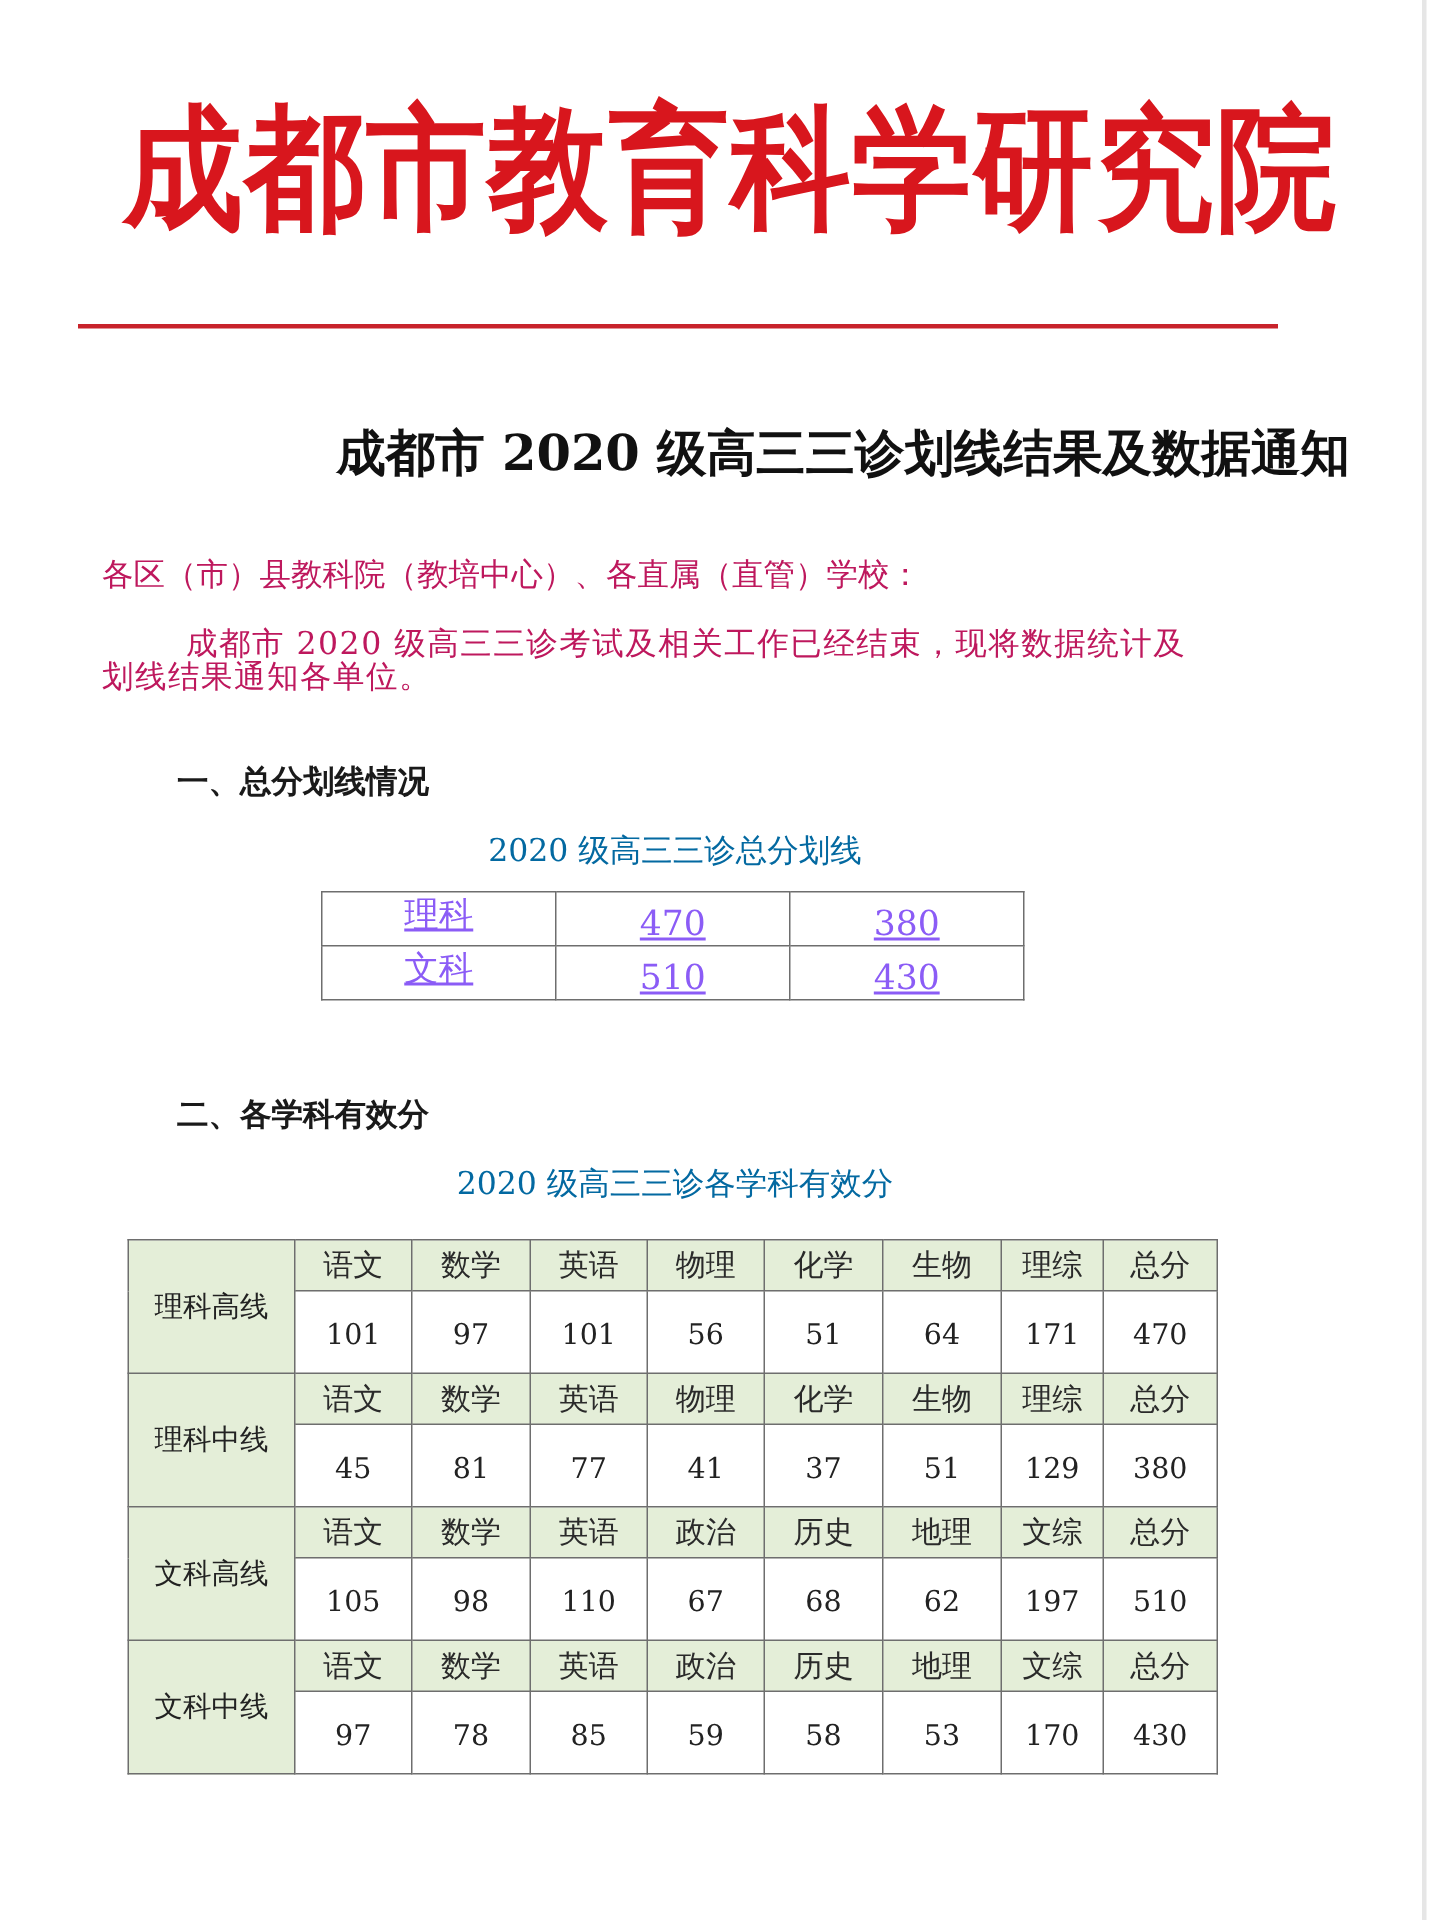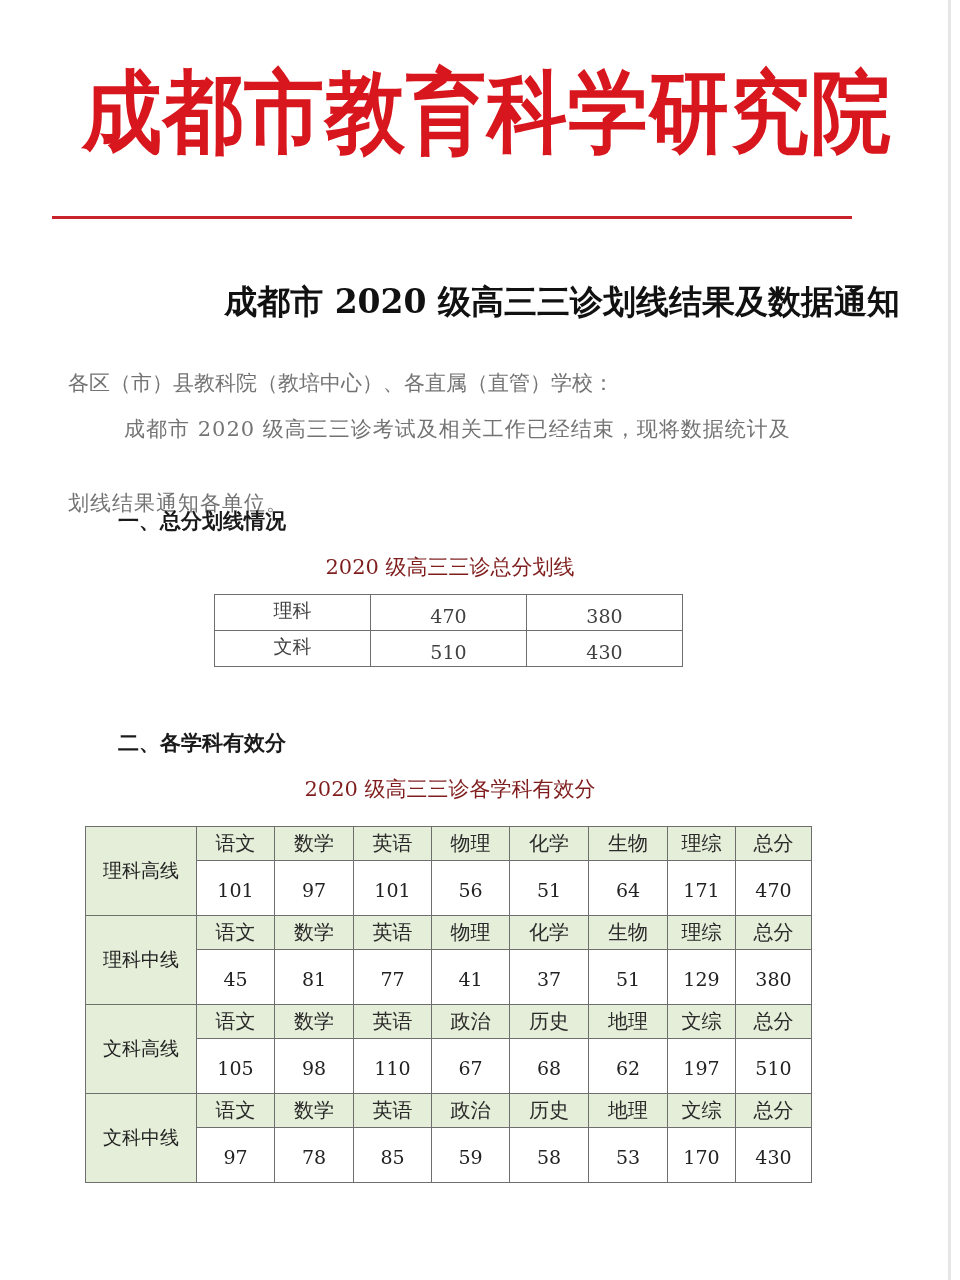--- a/index.html
+++ b/index.html
@@ -53,46 +53,46 @@
       text-align: right;
       font-size: 33px;
       font-weight: bold;
       color: #111;
       line-height: 48px;
       white-space: nowrap;
     }
     .para {
       position: absolute;
       font-size: 21px;
-      color: #737373;
+      color: #be185d;
       line-height: 30px;
       white-space: nowrap;
     }
     .salutation { left: 68px; top: 368px; }
     .body-1 { left: 124px; top: 414px; letter-spacing: 1px; }
-    .body-2 { left: 68px; top: 488px; letter-spacing: 1px; }
+    .body-2 { left: 68px; top: 436px; letter-spacing: 1px; }
     .section-heading {
       position: absolute;
       left: 118px;
       font-family: "DejaVu Sans", "Liberation Sans", sans-serif;
       font-size: 21px;
       font-weight: bold;
       color: #1a1a1a;
       line-height: 30px;
       white-space: nowrap;
     }
     .sec-1 { top: 506px; }
     .sec-2 { top: 728px; }
     .table-caption {
       position: absolute;
       left: 0;
       width: 900px;
       text-align: center;
       font-size: 21px;
-      color: #7f1d1d;
+      color: #0369a1;
       line-height: 30px;
       white-space: nowrap;
     }
     .cap-1 { top: 552px; }
     .cap-2 { top: 774px; }
 
     table {
       position: absolute;
       border-collapse: collapse;
       table-layout: fixed;
@@ -113,23 +113,24 @@
     .t1 th {
       height: 36px;
       background: #e4eed8;
       font-family: "DejaVu Sans", "Liberation Sans", sans-serif;
       font-weight: bold;
       font-size: 19px;
       color: #222;
     }
     .t1 td {
       height: 35px;
-      font-size: 19px;
-      color: #404040;
+      font-size: 23px;
+      color: #8b5cf6;
       background: #fff;
+      text-decoration: underline;
     }
     .t1 td.subj { vertical-align: top; line-height: 30px; }
     .t1 td.num { vertical-align: bottom; line-height: 28px; }
 
     
     .t2 {
       left: 85px;
       top: 826px;
       width: 726px;
     }

